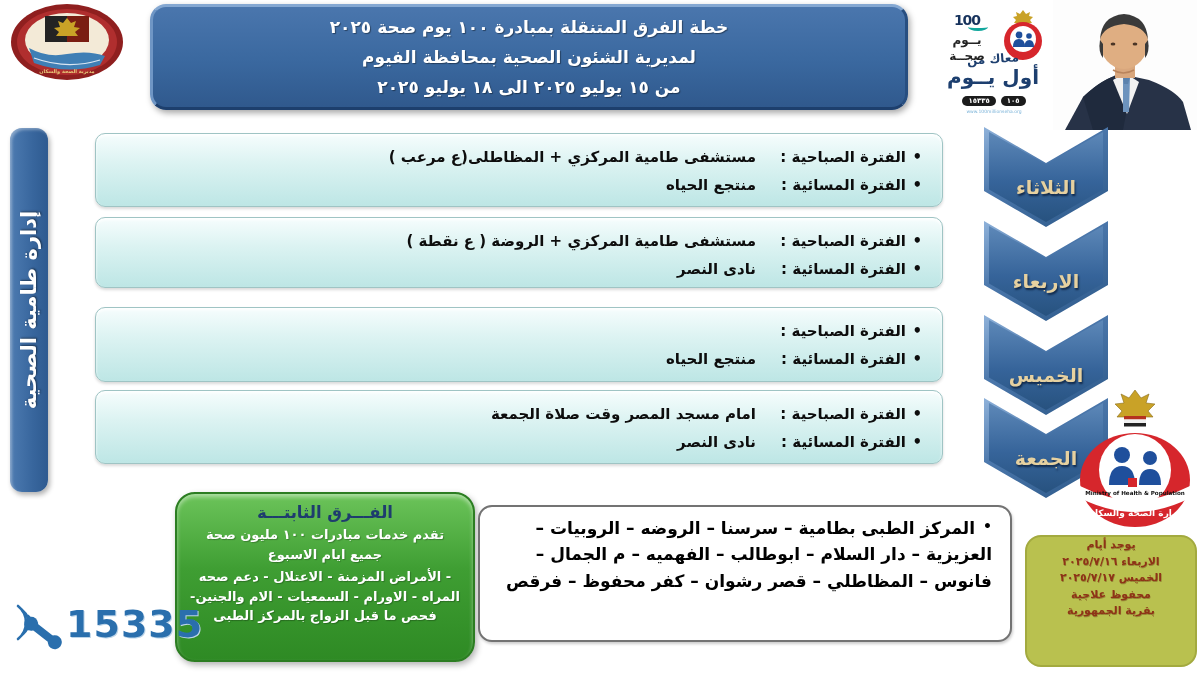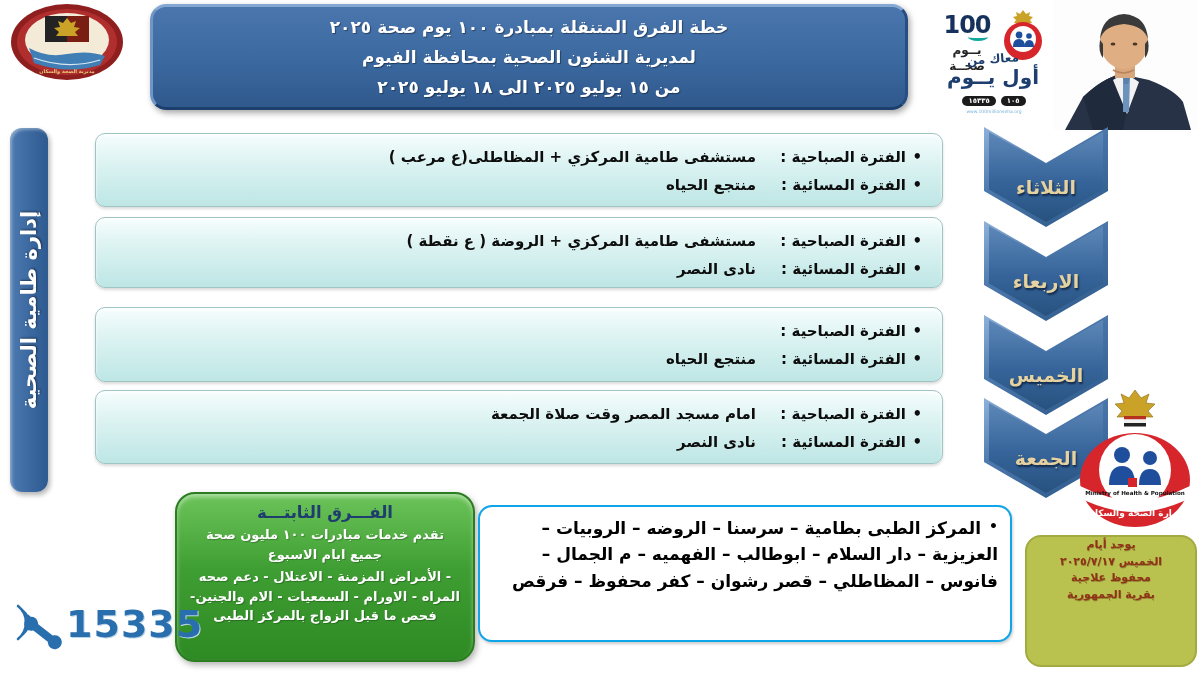--- a/index.html
+++ b/index.html
@@ -54,38 +54,38 @@
     background:linear-gradient(180deg,#6cc45a 0%,#3f9e33 45%,#2e8a24 100%);
     border:2px solid #2c7d22;
     box-shadow:inset 0 3px 4px rgba(255,255,255,.45),2px 3px 6px rgba(0,0,0,.3);
     text-align:center;direction:rtl;}
   .green h3{margin:9px 0 3px;color:#1e3c6e;font-size:16.5px;font-weight:800;}
   .green p{margin:3px 13px;color:#fff;font-size:13px;font-weight:700;line-height:1.5;
     text-shadow:1px 1px 1px rgba(0,0,0,.25);}
 
   
   .centers{left:478px;top:505px;width:534px;height:137px;background:#fff;box-sizing:border-box;
-    border:2px solid #0ea5e9;border-radius:14px;direction:rtl;padding:8px 12px;
+    border:2px solid #737373;border-radius:14px;direction:rtl;padding:8px 18px;
     font-size:17px;font-weight:700;color:#000;line-height:1.55;text-align:right;
     box-shadow:1px 2px 3px rgba(0,0,0,.2);}
   .centers .cdot{margin-left:8px;font-size:14px;vertical-align:3px;}
 
   
   .caravan{left:1025px;top:535px;width:172px;height:132px;background:#b9c14f;border-radius:16px;
     border:2px solid #a3aa3f;box-sizing:border-box;direction:rtl;text-align:center;
     color:#8e3317;font-weight:800;font-size:11px;line-height:1.5;
     text-shadow:.5px .5px 0 rgba(90,25,8,.35);}
 
   
   .hotline-num{left:66px;top:602px;font-size:38px;font-weight:800;color:#2a6fad;
     letter-spacing:1px;text-shadow:1px 1px 0 #bcd4e8;}
 
   
   .logo100{left:940px;top:13px;width:54px;text-align:center;}
-  .l100-num{font-size:24px;font-weight:800;color:#16325c;letter-spacing:-1px;line-height:1;}
+  .l100-num{font-size:14px;font-weight:800;color:#16325c;letter-spacing:-1px;line-height:1;}
   .l100-swash{width:20px;height:5px;border-bottom:3px solid #12a79d;border-radius:50%;
     margin:-4px 6px 2px auto;}
   .l100-sub{font-size:12px;font-weight:700;color:#222;direction:rtl;line-height:1.3;letter-spacing:1px;}
   .slogan{left:933px;top:52px;width:120px;text-align:center;color:#1d3f6f;}
   .slog1{font-size:12px;font-weight:700;direction:rtl;transform:rotate(-4deg);}
   .slog2{font-size:20px;font-weight:800;direction:rtl;margin-top:-1px;}
   .pills{left:936px;top:96px;width:116px;display:flex;gap:5px;justify-content:center;}
   .pill{background:#1b1b1b;color:#fff;font-size:7px;line-height:10px;border-radius:5px;
     padding:0 6px;font-weight:700;}
   .url{left:936px;top:109px;width:116px;text-align:center;font-size:4.5px;color:#79b2d8;}
@@ -270,20 +270,21 @@
       <path d="M61,97 q0,-16 11,-16 q11,0 11,16 z" fill="#1f4f9c"></path>
       <rect x="50" y="90" width="9" height="9" fill="#d6262c"></rect>
       <path d="M2,98 q55,28 110,0 l0,12 q-55,28 -110,0 z" fill="#ffffff"></path>
       <text x="57" y="107" text-anchor="middle" font-size="5.6" fill="#111" font-weight="bold">Ministry of Health &amp; Population</text>
       <text x="57" y="128" text-anchor="middle" font-size="9" fill="#ffffff" font-weight="bold">وزارة الصحة والسكان</text>
     </svg>
   </div>
 
   <div class="abs caravan">
     <div>يوجد أيام</div>
+    <div>الاربعاء ٢٠٢٥/٧/١٦</div>
     <div>الخميس ٢٠٢٥/٧/١٧</div>
     <div>محفوظ علاجية</div>
     <div>بقرية الجمهورية</div>
   </div>
 
   <div class="abs" style="left:16px;top:600px;width:48px;height:54px">
     <svg class="svgbox" width="48" height="54" viewBox="0 0 48 54">
       <g fill="none" stroke="#2a6fad" stroke-width="2.6" stroke-linecap="round">
         <path d="M12,16 a9,9 0 0,1 0,13"></path>
         <path d="M7,11 a15,15 0 0,1 0,23"></path>

